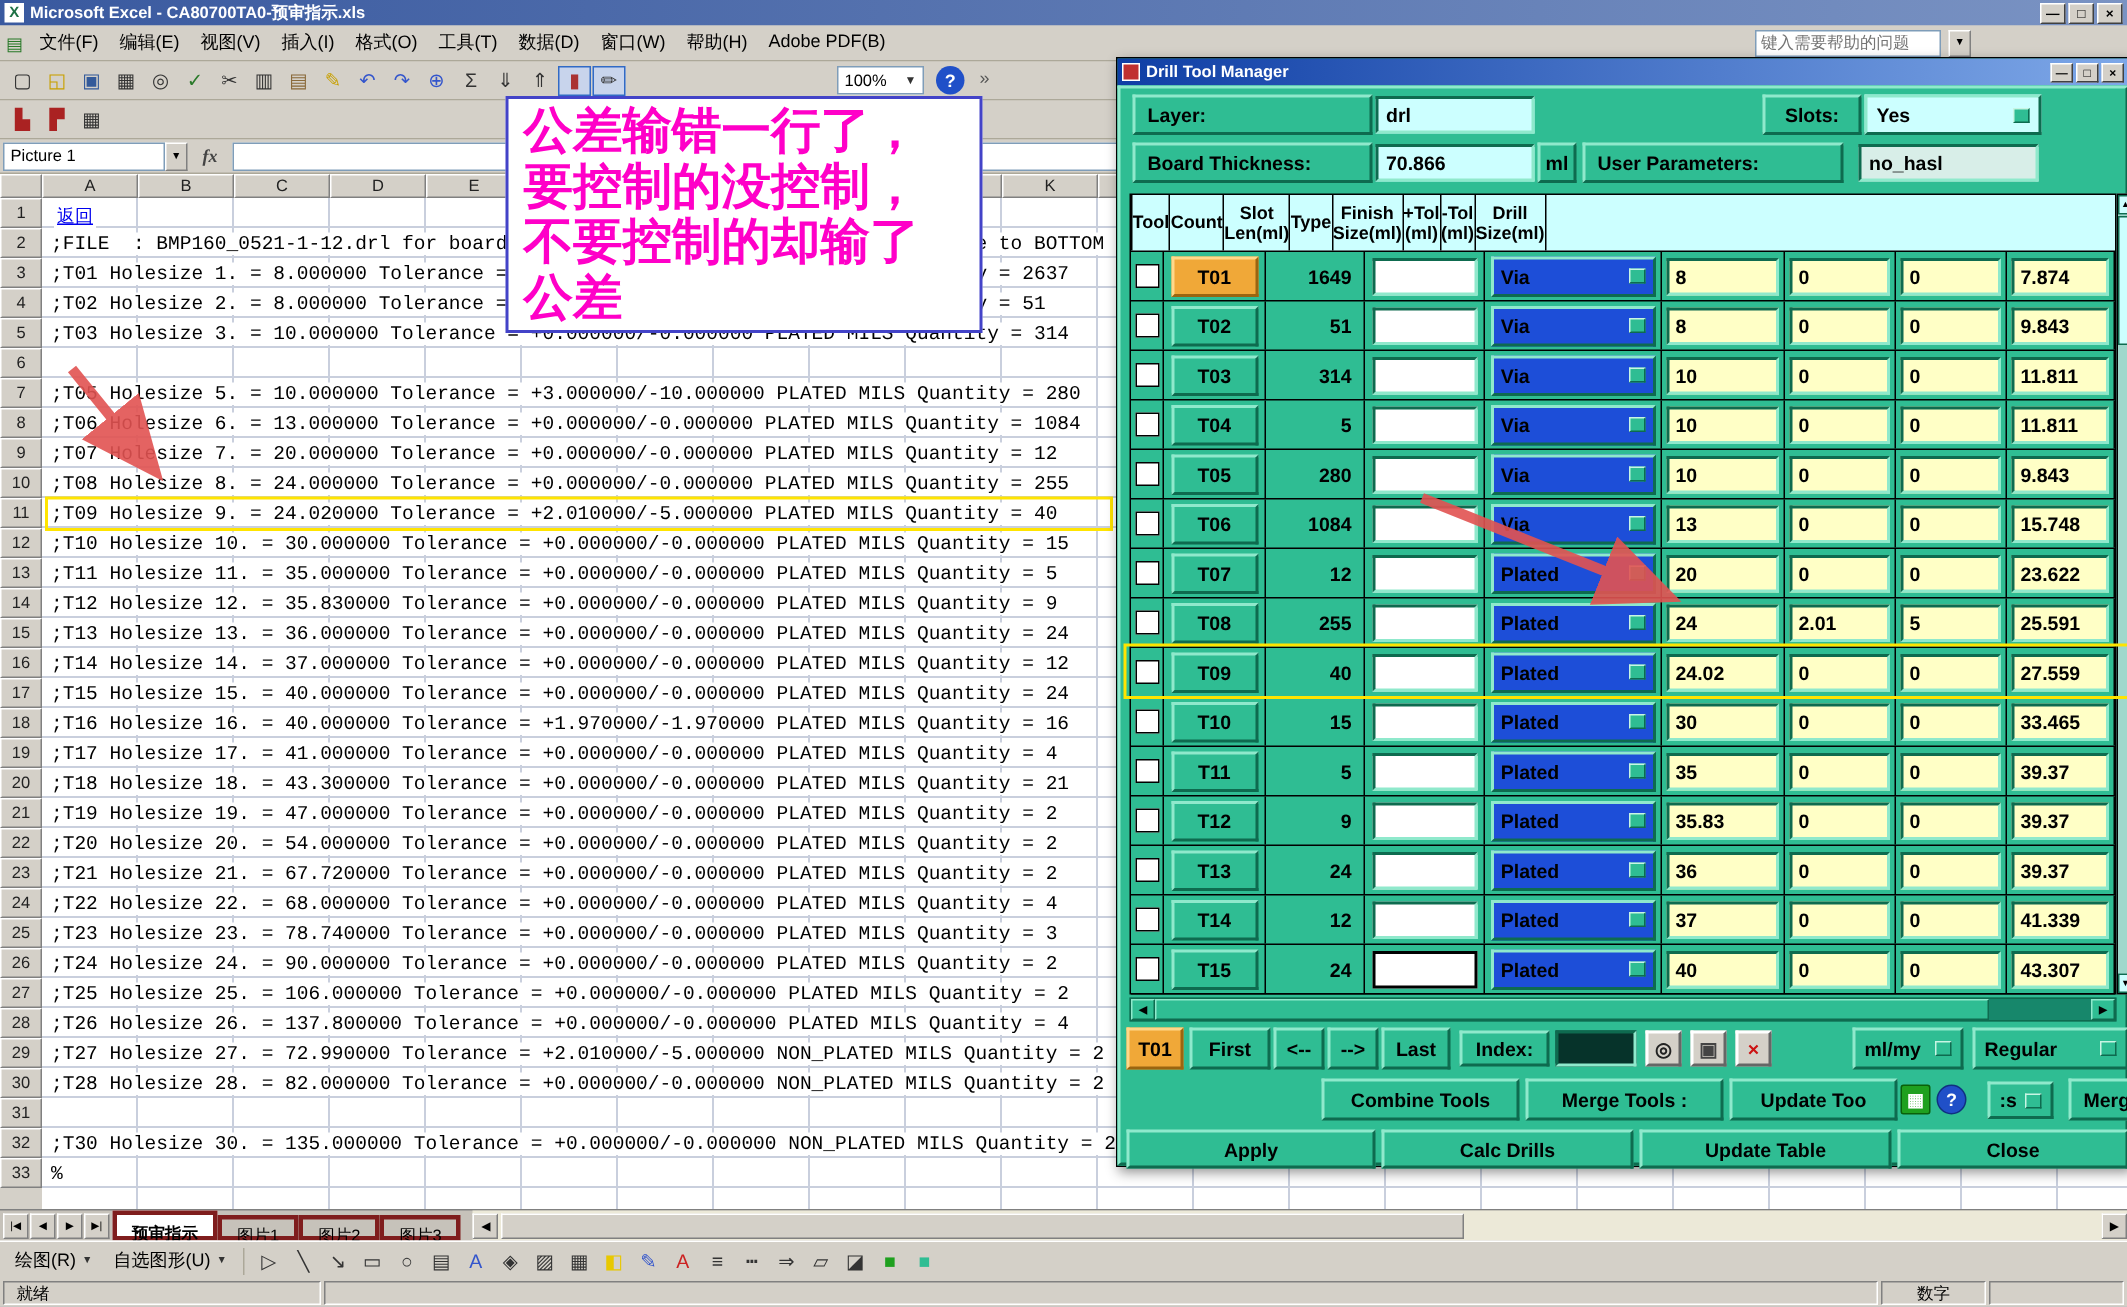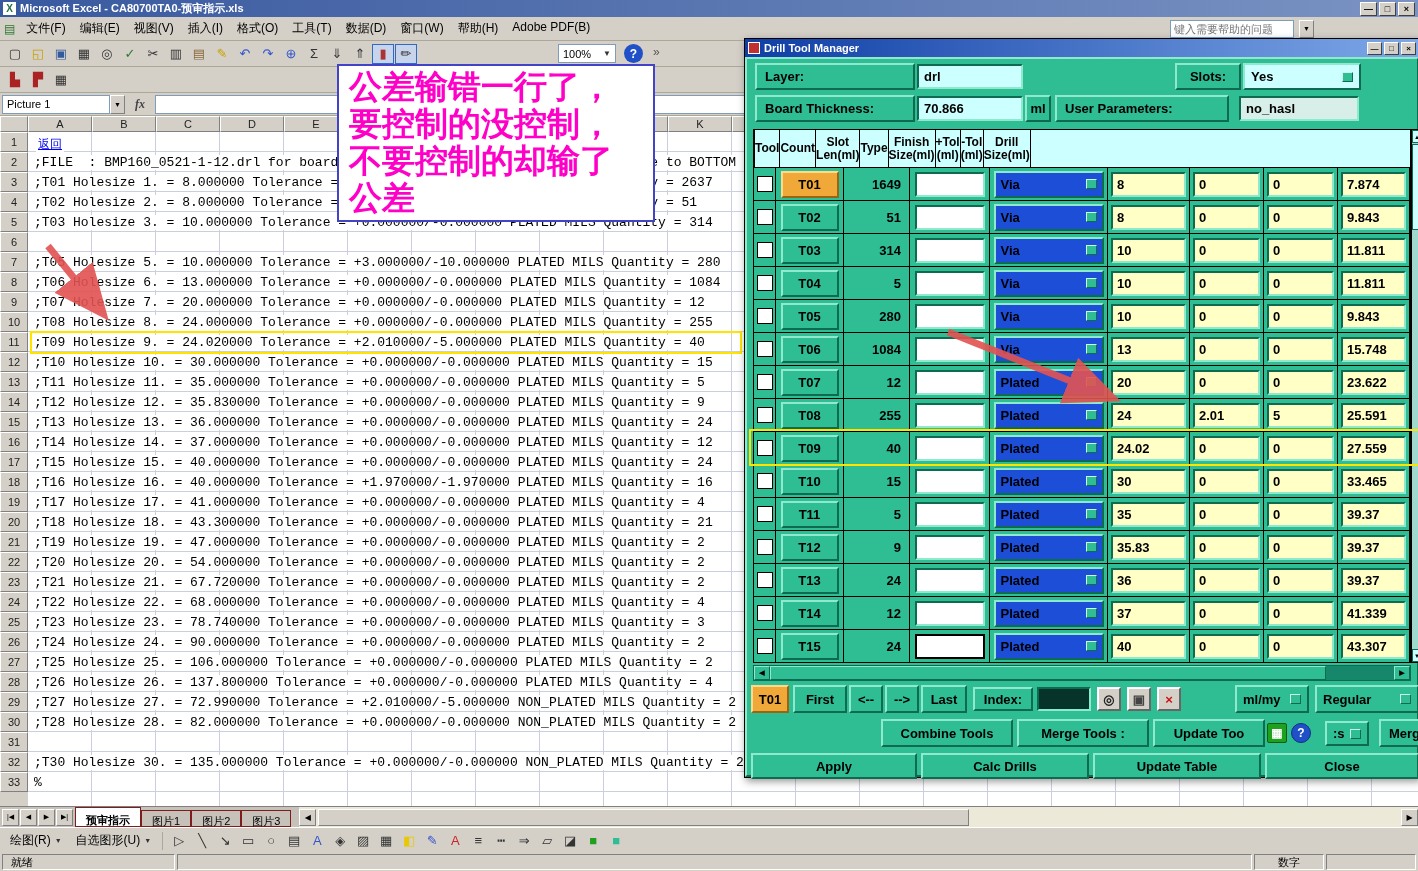--- a/index.html
+++ b/index.html
@@ -38,32 +38,32 @@
 .cells{position:absolute;left:28px;top:132px;right:0;bottom:65px;background-color:#fff;background-image:repeating-linear-gradient(to right,transparent 0 63px,#C9CFDD 63px 64px),repeating-linear-gradient(to bottom,transparent 0 19px,#C9CFDD 19px 20px)}
 .xlines{position:absolute;inset:0}
 .xline{position:absolute;left:4px;top:calc((var(--i) + 1)*20px + 3px);font-family:"Liberation Mono",monospace;font-size:13px;line-height:15px;background:#fff;white-space:pre;padding:0 2px;color:#000}
 .backlink{position:absolute;left:8px;top:4px;color:#0000EE;text-decoration:underline;background:#fff;padding:0 2px;font-size:12px}
 .ybox{position:absolute;border:2px solid #FFE400;z-index:30;pointer-events:none}
 
 .tabbar{position:absolute;left:0;top:806px;width:100%;height:21px;background:#C6C2BA;border-top:1px solid #808080;display:flex;align-items:stretch}
 .tnav{display:flex;align-items:center;padding:0 2px;gap:1px}
 .tnavbtn{width:17px;height:17px;background:#D4D0C8;border:1px solid;border-color:#fff #808080 #808080 #fff;font-size:7px;display:flex;align-items:center;justify-content:center}
 .tabs{display:flex;align-items:stretch}
-.tab{padding:3px 10px 2px;background:#C6C2BA;border:1px solid #7f1d1d;font-size:11px;margin-top:3px;white-space:nowrap}
+.tab{padding:3px 10px 2px;background:#C6C2BA;border:3px solid #7f1d1d;font-size:11px;margin-top:3px;white-space:nowrap}
 .tab.active{background:#fff;font-weight:bold;margin-top:0;padding-top:5px}
 .hscroll{flex:1;display:flex;align-items:center;background:#ECE9D8;margin-left:8px}
 .harrow{width:17px;height:17px;background:#D4D0C8;border:1px solid;border-color:#fff #808080 #808080 #fff;font-size:8px;display:flex;align-items:center;justify-content:center;flex:none}
 .htrack{flex:1;height:17px;position:relative;background:#ECE9D8}
 .hthumb{position:absolute;left:2px;top:0;width:60%;height:17px;background:#D4D0C8;border:1px solid;border-color:#fff #808080 #808080 #fff}
 .drawbar{position:absolute;left:0;top:827px;width:100%;height:26px;background:#D4D0C8;border-top:1px solid #fff;display:flex;align-items:center;padding:0 4px;gap:2px}
 .dbtn{display:flex;align-items:center;gap:4px;padding:2px 6px;font-size:12px;white-space:nowrap}
 .ddn{font-size:7px;color:#333}
 .statusbar{position:absolute;left:0;top:853px;width:100%;height:18px;background:#D4D0C8;display:flex;gap:2px;padding:1px 2px;font-size:11px}
 .spanel{border:1px solid;border-color:#808080 #fff #fff #808080;padding:1px 8px;display:flex;align-items:center}
-.sp-ready{width:173px}.sp-mid{flex:1}.sp-num{width:70px;justify-content:center}.sp-end{width:90px}
+.sp-ready{width:212px}.sp-mid{flex:1}.sp-num{width:70px;justify-content:center}.sp-end{width:90px}
 
 .dialog{position:absolute;left:744px;top:38px;width:676px;height:740px;z-index:40;border:1px solid #000;background:#2FBD93;box-shadow:2px 3px 8px rgba(0,0,0,.45);font-weight:bold}
 .dtitle{height:18px;background:linear-gradient(90deg,#0F3EA5,#7EA8E8);display:flex;align-items:center;padding:0 3px;gap:4px;color:#fff;font-size:11px}
 .dico{width:12px;height:12px;background:#C03030;border:1px solid #fff;flex:none}
 .dtbtns{margin-left:auto;display:flex;gap:2px}
 .dtbtn{width:15px;height:13px;background:#D4D0C8;border:1px solid;border-color:#fff #404040 #404040 #fff;color:#000;font-size:8px;display:flex;align-items:center;justify-content:center;font-weight:bold}
 .dbody{position:absolute;left:0;top:18px;right:0;bottom:0;background:#2FBD93;border:2px solid;border-color:#8FE9CC #0E6B4F #0E6B4F #8FE9CC}
 .rz{position:absolute}
 .tlr{background:#2FBD93;border:2px solid;border-color:#8FE9CC #0E6B4F #0E6B4F #8FE9CC;display:flex;align-items:center;font-size:13px}
 .tls{border:2px solid;border-color:#0E6B4F #8FE9CC #8FE9CC #0E6B4F;display:flex;align-items:center;font-size:13px}

